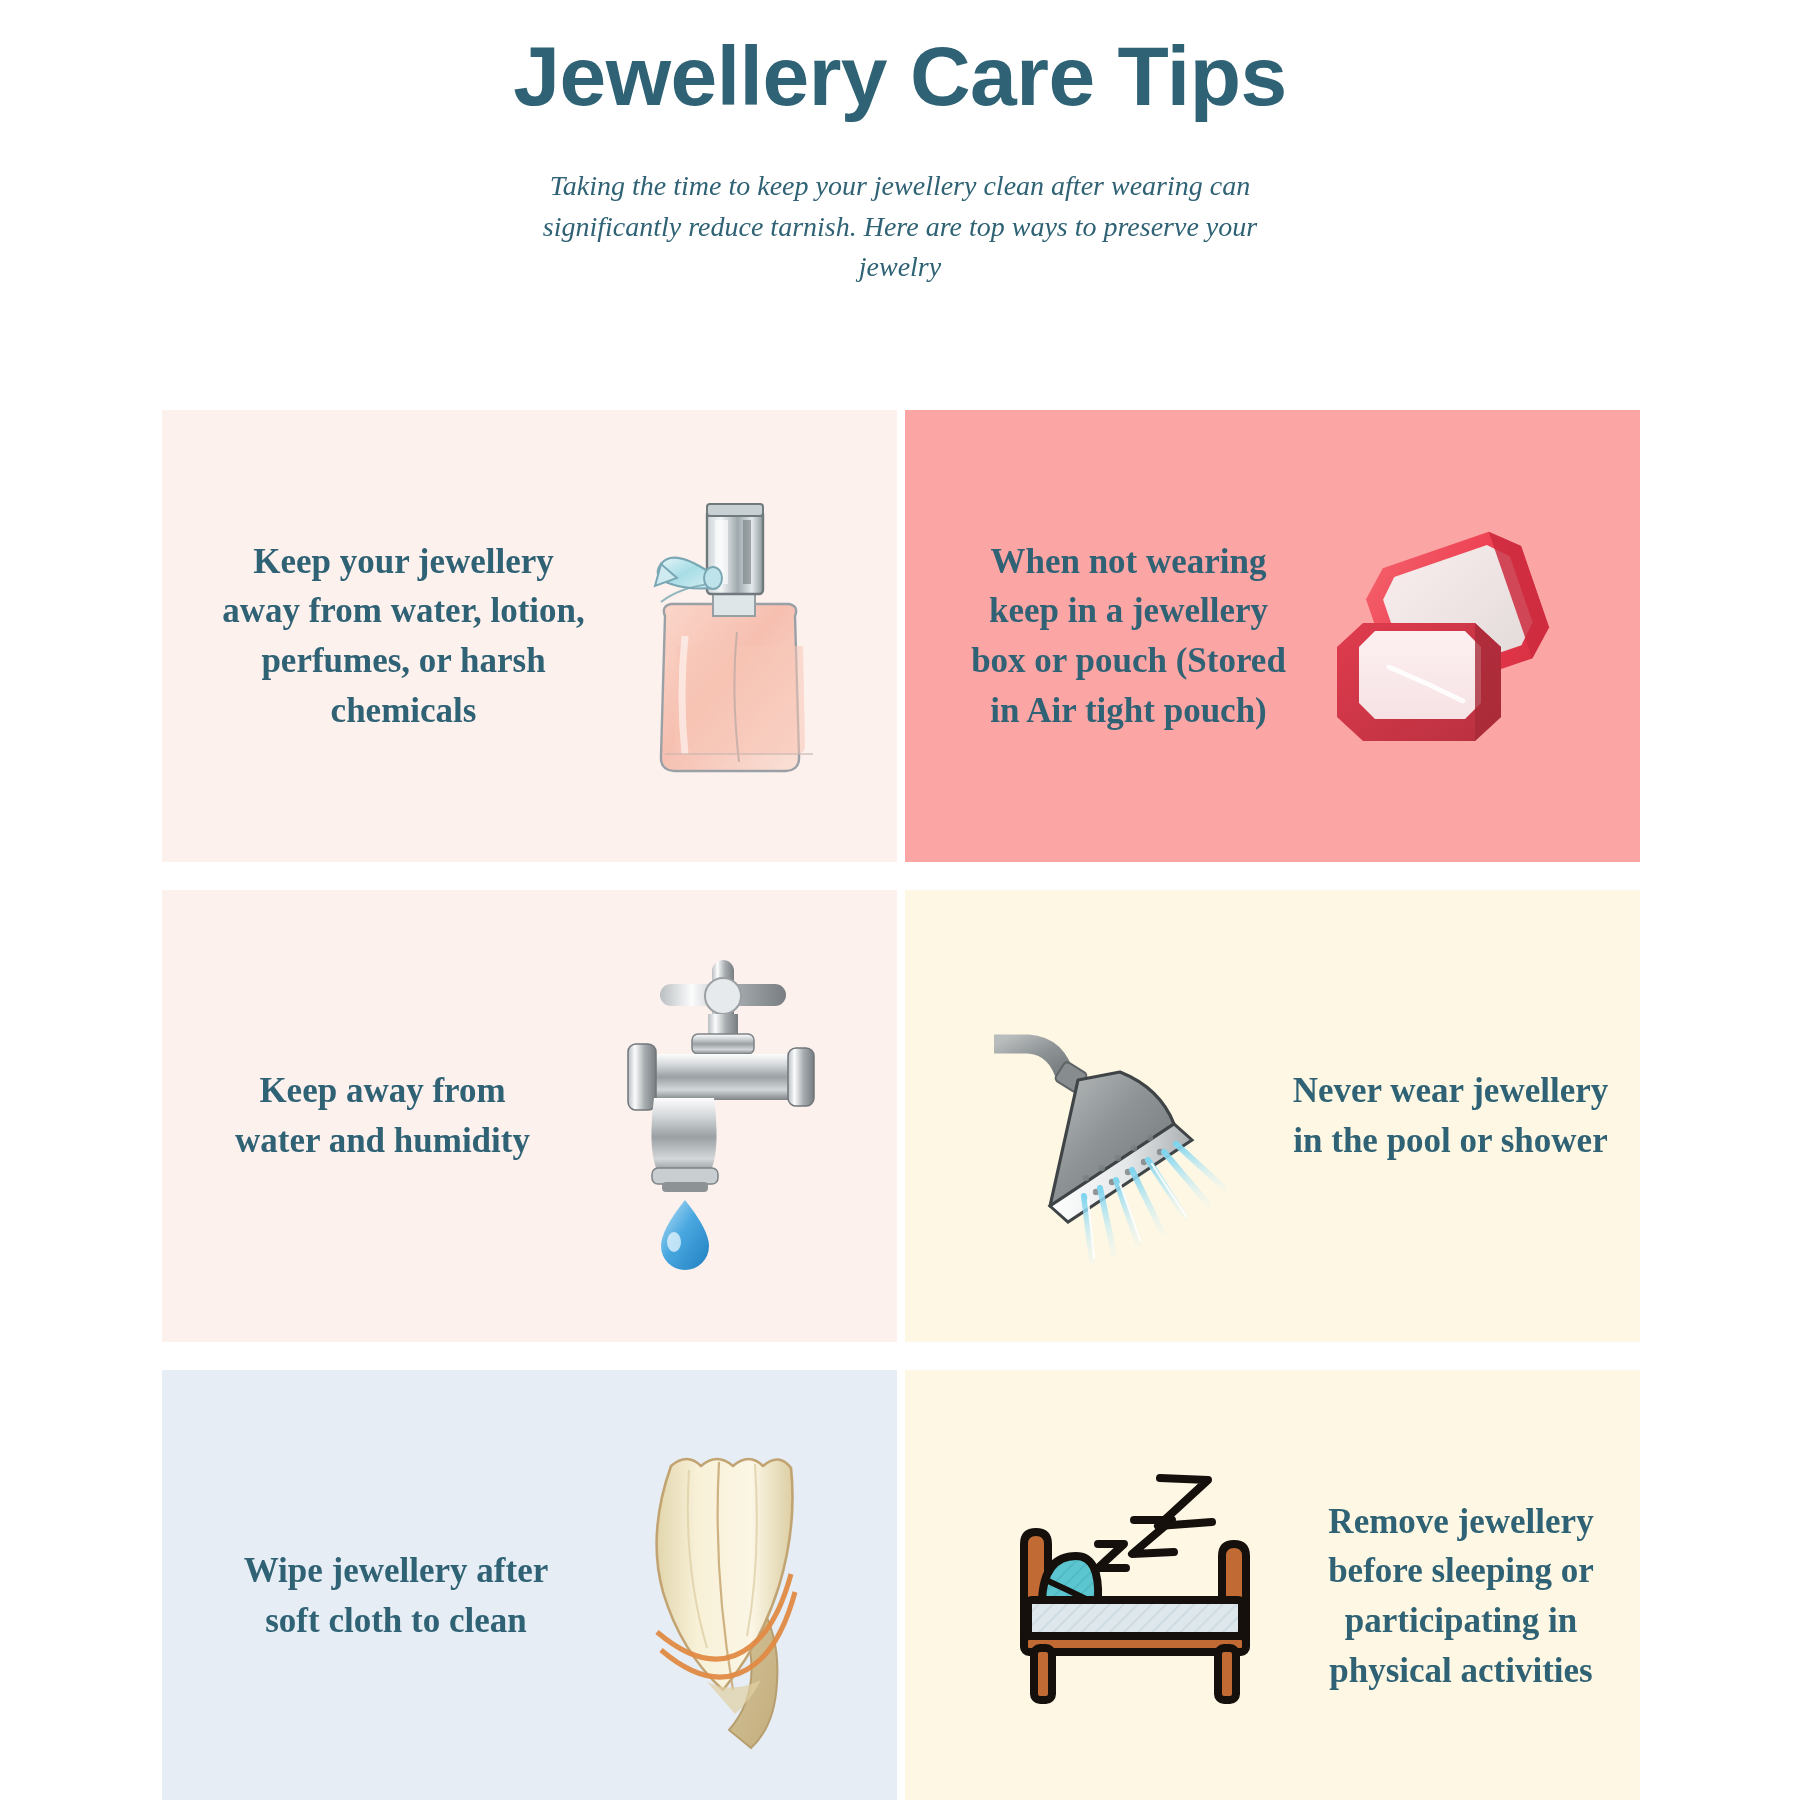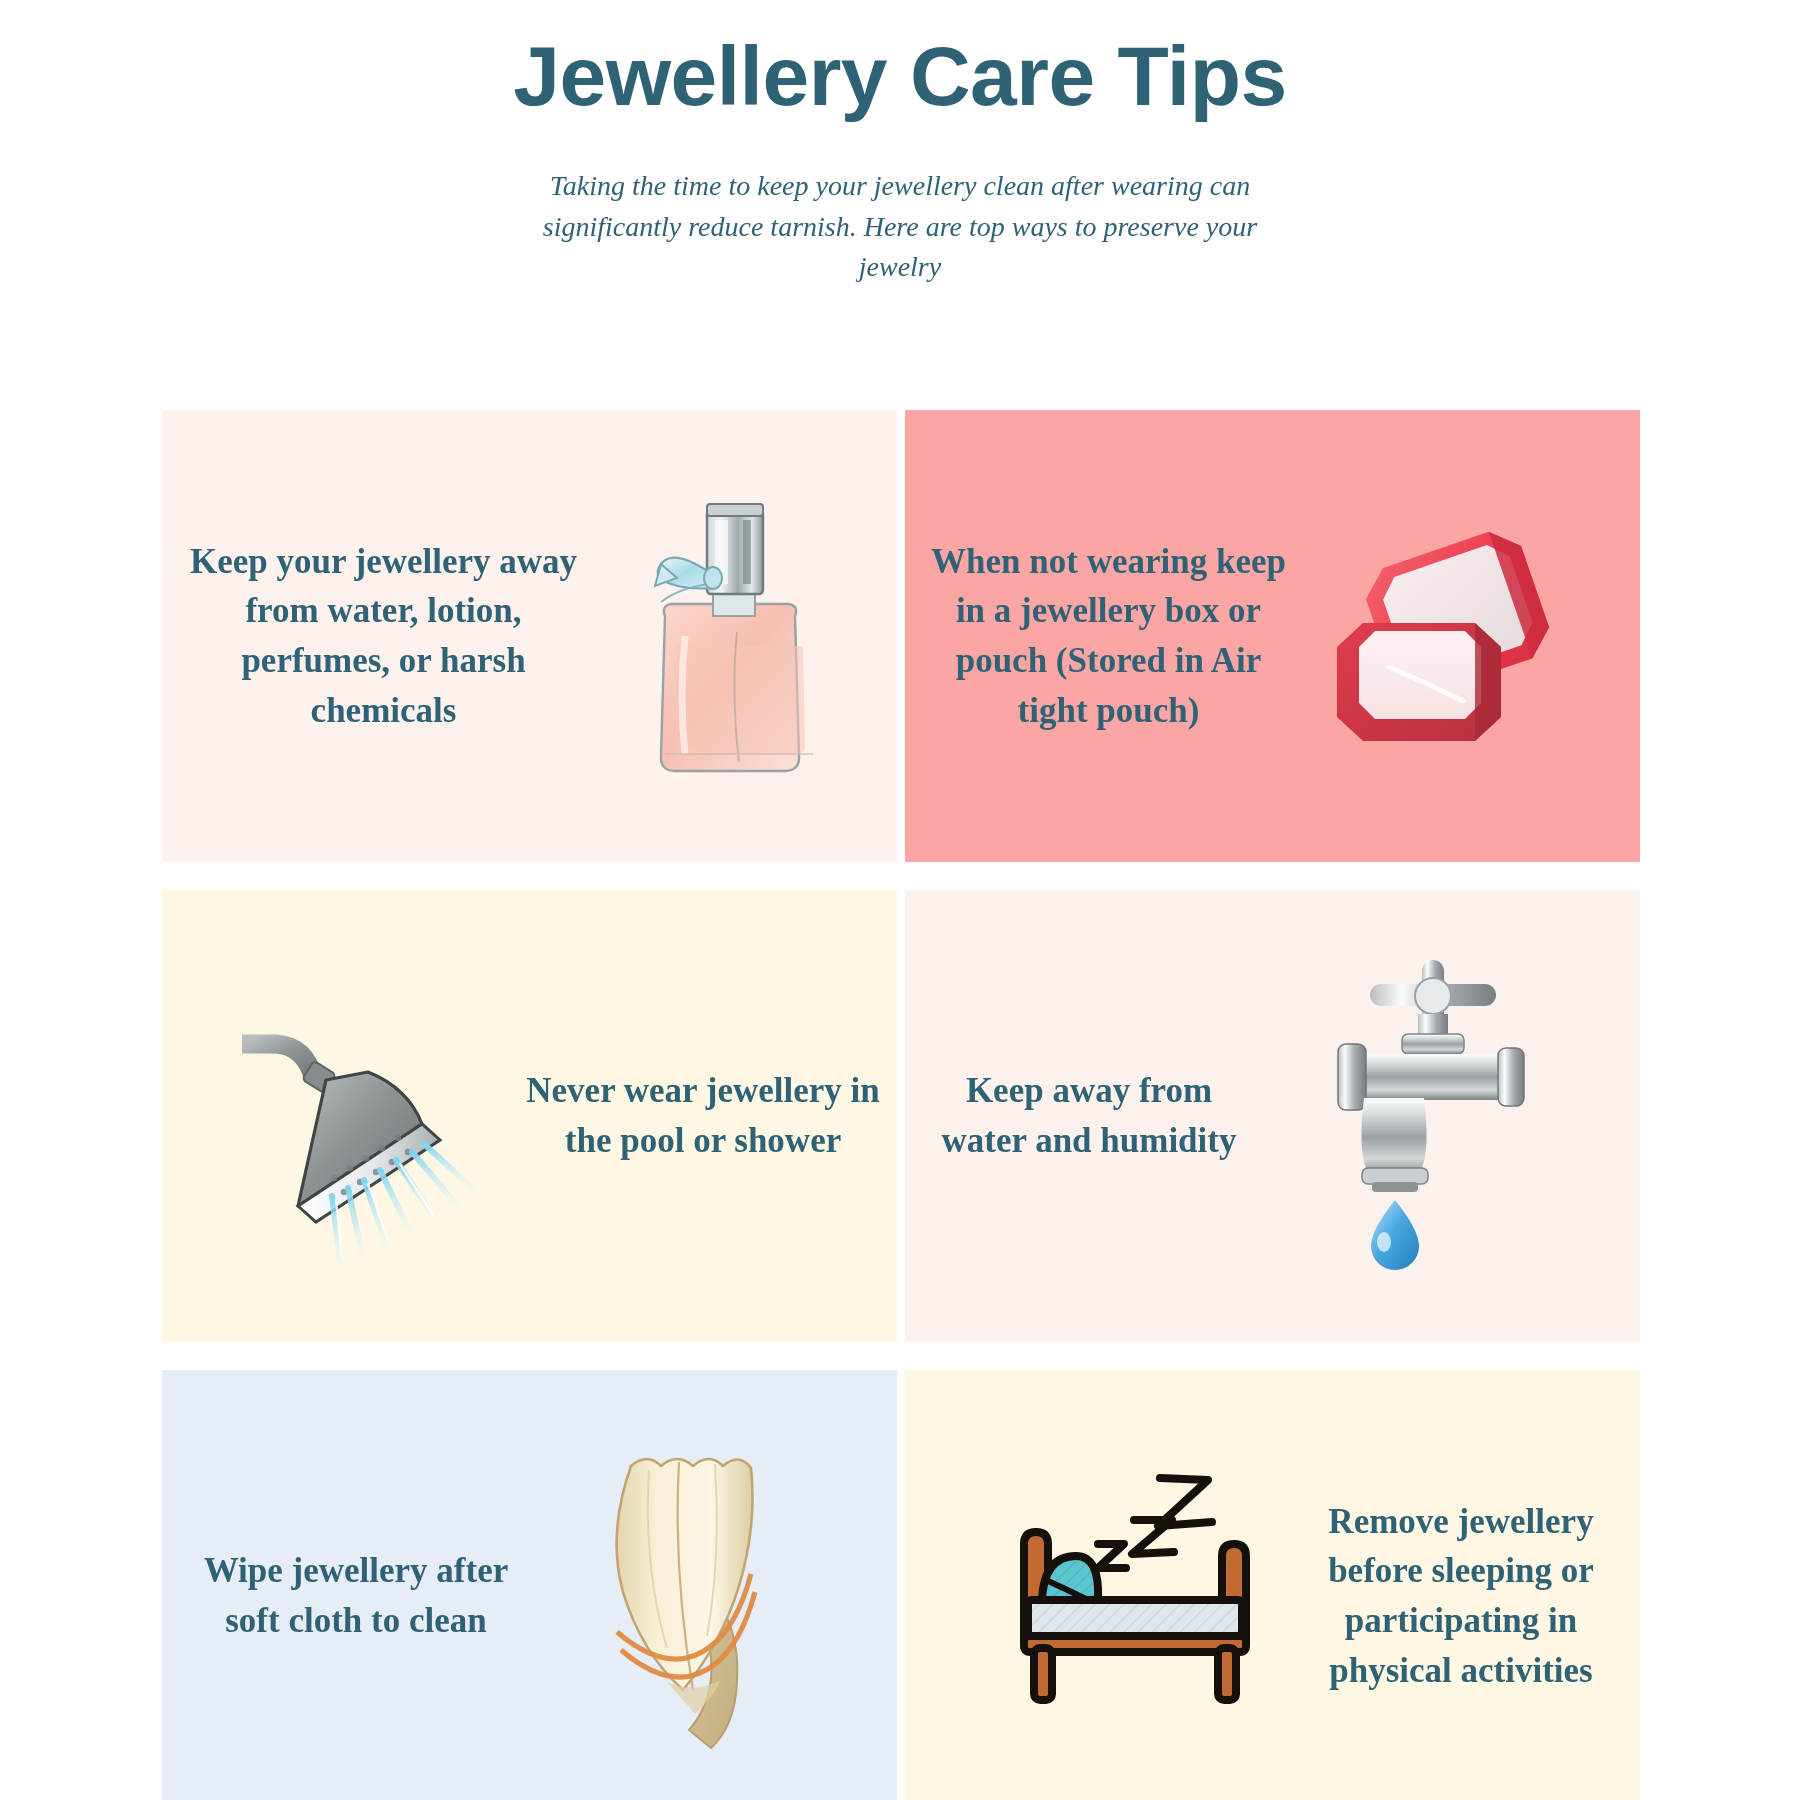--- a/index.html
+++ b/index.html
@@ -57,20 +57,21 @@
     column-gap: 8px;
     row-gap: 28px;
   }
 
   .card {
     position: relative;
     display: flex;
     align-items: center;
     box-sizing: border-box;
     overflow: hidden;
+    padding-left: 40px;
   }
   .card.text-left  { flex-direction: row; }
   .card.text-right { flex-direction: row-reverse; }
 
   .card-text {
     flex: 1 1 auto;
     text-align: center;
     font-family: "Liberation Serif", "DejaVu Serif", serif;
     font-weight: bold;
     font-size: 35px;
@@ -207,20 +208,71 @@
           <g transform="translate(-8 82)">
             <path d="M36 30 l112 0 l26 24 l0 70 l-26 24 l-112 0 l-26 -24 l0 -70 z" fill="url(#baseOut)"></path>
             <path d="M48 38 l90 0 l16 16 l0 56 l-16 16 l-90 0 l-16 -16 l0 -56 z" fill="url(#baseIn)"></path>
             <path d="M62 74 q38 16 74 34" stroke="#ffffff" stroke-width="5" fill="none" opacity="0.85" stroke-linecap="round"></path>
             <path d="M148 30 l26 24 l0 70 l-26 24 z" fill="#a82a38" opacity="0.8"></path>
           </g>
         </svg>
       </div>
     </div>
 
+    <div class="card c4 text-left" style="background:#fdf1ee">
+      <div class="card-text">Keep away from water and humidity</div>
+      <div class="card-art">
+        <svg class="art-svg" width="270" height="320" viewBox="0 0 270 320">
+          <defs>
+            <linearGradient id="fcMetal" x1="0" y1="0" x2="0" y2="1">
+              <stop offset="0%" stop-color="#fdfdfd"></stop>
+              <stop offset="22%" stop-color="#d6dadc"></stop>
+              <stop offset="50%" stop-color="#9aa0a3"></stop>
+              <stop offset="78%" stop-color="#d3d7d9"></stop>
+              <stop offset="100%" stop-color="#7d8386"></stop>
+            </linearGradient>
+            <linearGradient id="fcMetalV" x1="0" y1="0" x2="1" y2="0">
+              <stop offset="0%" stop-color="#b9bec1"></stop>
+              <stop offset="25%" stop-color="#fbfcfc"></stop>
+              <stop offset="60%" stop-color="#a5abae"></stop>
+              <stop offset="100%" stop-color="#777d80"></stop>
+            </linearGradient>
+            <linearGradient id="fcDrop" x1="0" y1="0" x2="1" y2="1">
+              <stop offset="0%" stop-color="#bfe6f8"></stop>
+              <stop offset="45%" stop-color="#4aa8e0"></stop>
+              <stop offset="100%" stop-color="#1f7fc0"></stop>
+            </linearGradient>
+          </defs>
+
+          <g>
+            <rect x="72" y="28" width="126" height="22" rx="11" fill="url(#fcMetalV)"></rect>
+            <rect x="124" y="4" width="22" height="66" rx="11" fill="url(#fcMetalV)"></rect>
+            <circle cx="135" cy="40" r="18" fill="#e6eaec" stroke="#9aa0a3" stroke-width="2"></circle>
+          </g>
+
+          <rect x="120" y="58" width="30" height="26" fill="url(#fcMetalV)"></rect>
+
+          <rect x="104" y="78" width="62" height="20" rx="6" fill="url(#fcMetal)" stroke="#7d8386" stroke-width="1.5"></rect>
+
+          <rect x="62" y="98" width="150" height="46" rx="10" fill="url(#fcMetal)"></rect>
+
+          <rect x="200" y="92" width="26" height="58" rx="8" fill="url(#fcMetalV)" stroke="#6f7578" stroke-width="1.5"></rect>
+
+          <rect x="40" y="88" width="28" height="66" rx="8" fill="url(#fcMetalV)" stroke="#6f7578" stroke-width="1.5"></rect>
+
+          <path d="M66 142 q-6 48 2 70 q2 8 14 8 h28 q12 0 14 -8 q8 -22 2 -70 z" fill="url(#fcMetal)"></path>
+          <rect x="64" y="212" width="66" height="16" rx="6" fill="#c9ced0" stroke="#7d8386" stroke-width="1.5"></rect>
+          <rect x="74" y="226" width="46" height="10" rx="4" fill="#8d9295"></rect>
+
+          <path d="M97 244 q-24 30 -24 46 a24 24 0 0 0 48 0 q0 -16 -24 -46 z" fill="url(#fcDrop)"></path>
+          <ellipse cx="86" cy="286" rx="7" ry="10" fill="#eaf7fe" opacity="0.75"></ellipse>
+        </svg>
+      </div>
+    </div>
+
     <div class="card c3 text-right" style="background:#fdf7e4">
       <div class="card-text">Never wear jewellery in the pool or shower</div>
       <div class="card-art">
         <svg class="art-svg" width="260" height="300" viewBox="0 0 260 300">
           <defs>
             <linearGradient id="shMetal" x1="0" y1="0" x2="1" y2="1">
               <stop offset="0%" stop-color="#b9bdbe"></stop>
               <stop offset="45%" stop-color="#8e9395"></stop>
               <stop offset="100%" stop-color="#6f7577"></stop>
             </linearGradient>
@@ -266,71 +318,20 @@
           </g>
           <g stroke="#ffffff" stroke-width="2.2" stroke-linecap="round" fill="none" opacity="0.85">
             <path d="M102 234 l6 58"></path>
             <path d="M134 218 l20 56"></path>
             <path d="M166 198 l34 52"></path>
           </g>
         </svg>
       </div>
     </div>
 
-    <div class="card c4 text-left" style="background:#fdf1ee">
-      <div class="card-text">Keep away from water and humidity</div>
-      <div class="card-art">
-        <svg class="art-svg" width="270" height="320" viewBox="0 0 270 320">
-          <defs>
-            <linearGradient id="fcMetal" x1="0" y1="0" x2="0" y2="1">
-              <stop offset="0%" stop-color="#fdfdfd"></stop>
-              <stop offset="22%" stop-color="#d6dadc"></stop>
-              <stop offset="50%" stop-color="#9aa0a3"></stop>
-              <stop offset="78%" stop-color="#d3d7d9"></stop>
-              <stop offset="100%" stop-color="#7d8386"></stop>
-            </linearGradient>
-            <linearGradient id="fcMetalV" x1="0" y1="0" x2="1" y2="0">
-              <stop offset="0%" stop-color="#b9bec1"></stop>
-              <stop offset="25%" stop-color="#fbfcfc"></stop>
-              <stop offset="60%" stop-color="#a5abae"></stop>
-              <stop offset="100%" stop-color="#777d80"></stop>
-            </linearGradient>
-            <linearGradient id="fcDrop" x1="0" y1="0" x2="1" y2="1">
-              <stop offset="0%" stop-color="#bfe6f8"></stop>
-              <stop offset="45%" stop-color="#4aa8e0"></stop>
-              <stop offset="100%" stop-color="#1f7fc0"></stop>
-            </linearGradient>
-          </defs>
-
-          <g>
-            <rect x="72" y="28" width="126" height="22" rx="11" fill="url(#fcMetalV)"></rect>
-            <rect x="124" y="4" width="22" height="66" rx="11" fill="url(#fcMetalV)"></rect>
-            <circle cx="135" cy="40" r="18" fill="#e6eaec" stroke="#9aa0a3" stroke-width="2"></circle>
-          </g>
-
-          <rect x="120" y="58" width="30" height="26" fill="url(#fcMetalV)"></rect>
-
-          <rect x="104" y="78" width="62" height="20" rx="6" fill="url(#fcMetal)" stroke="#7d8386" stroke-width="1.5"></rect>
-
-          <rect x="62" y="98" width="150" height="46" rx="10" fill="url(#fcMetal)"></rect>
-
-          <rect x="200" y="92" width="26" height="58" rx="8" fill="url(#fcMetalV)" stroke="#6f7578" stroke-width="1.5"></rect>
-
-          <rect x="40" y="88" width="28" height="66" rx="8" fill="url(#fcMetalV)" stroke="#6f7578" stroke-width="1.5"></rect>
-
-          <path d="M66 142 q-6 48 2 70 q2 8 14 8 h28 q12 0 14 -8 q8 -22 2 -70 z" fill="url(#fcMetal)"></path>
-          <rect x="64" y="212" width="66" height="16" rx="6" fill="#c9ced0" stroke="#7d8386" stroke-width="1.5"></rect>
-          <rect x="74" y="226" width="46" height="10" rx="4" fill="#8d9295"></rect>
-
-          <path d="M97 244 q-24 30 -24 46 a24 24 0 0 0 48 0 q0 -16 -24 -46 z" fill="url(#fcDrop)"></path>
-          <ellipse cx="86" cy="286" rx="7" ry="10" fill="#eaf7fe" opacity="0.75"></ellipse>
-        </svg>
-      </div>
-    </div>
-
     <div class="card c5 text-left" style="background:#e6edf5">
       <div class="card-text">Wipe jewellery after soft cloth to clean</div>
       <div class="card-art">
         <svg class="art-svg" width="230" height="320" viewBox="0 0 230 320">
           <defs>
             <linearGradient id="clLight" x1="0" y1="0" x2="1" y2="0">
               <stop offset="0%" stop-color="#e3d6ae"></stop>
               <stop offset="30%" stop-color="#f8f1d8"></stop>
               <stop offset="70%" stop-color="#fbf6e5"></stop>
               <stop offset="100%" stop-color="#ddcfa4"></stop>

